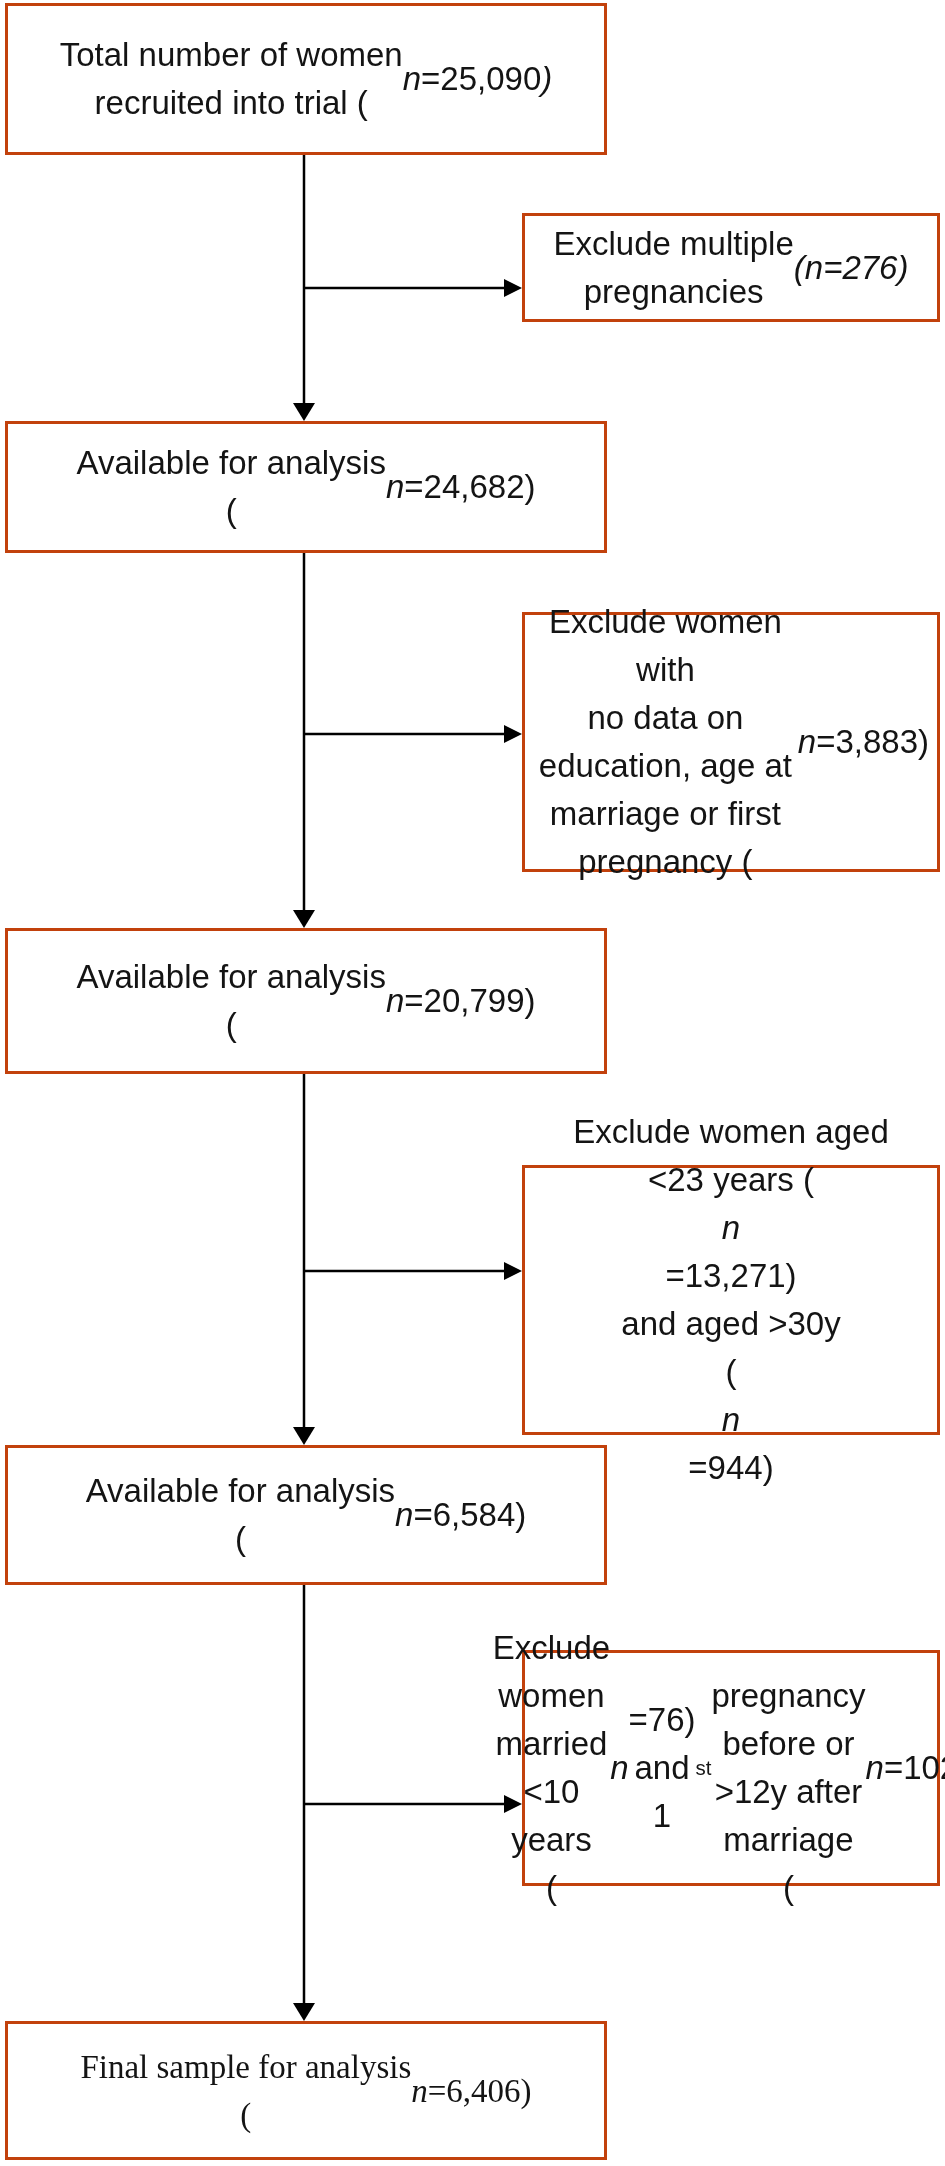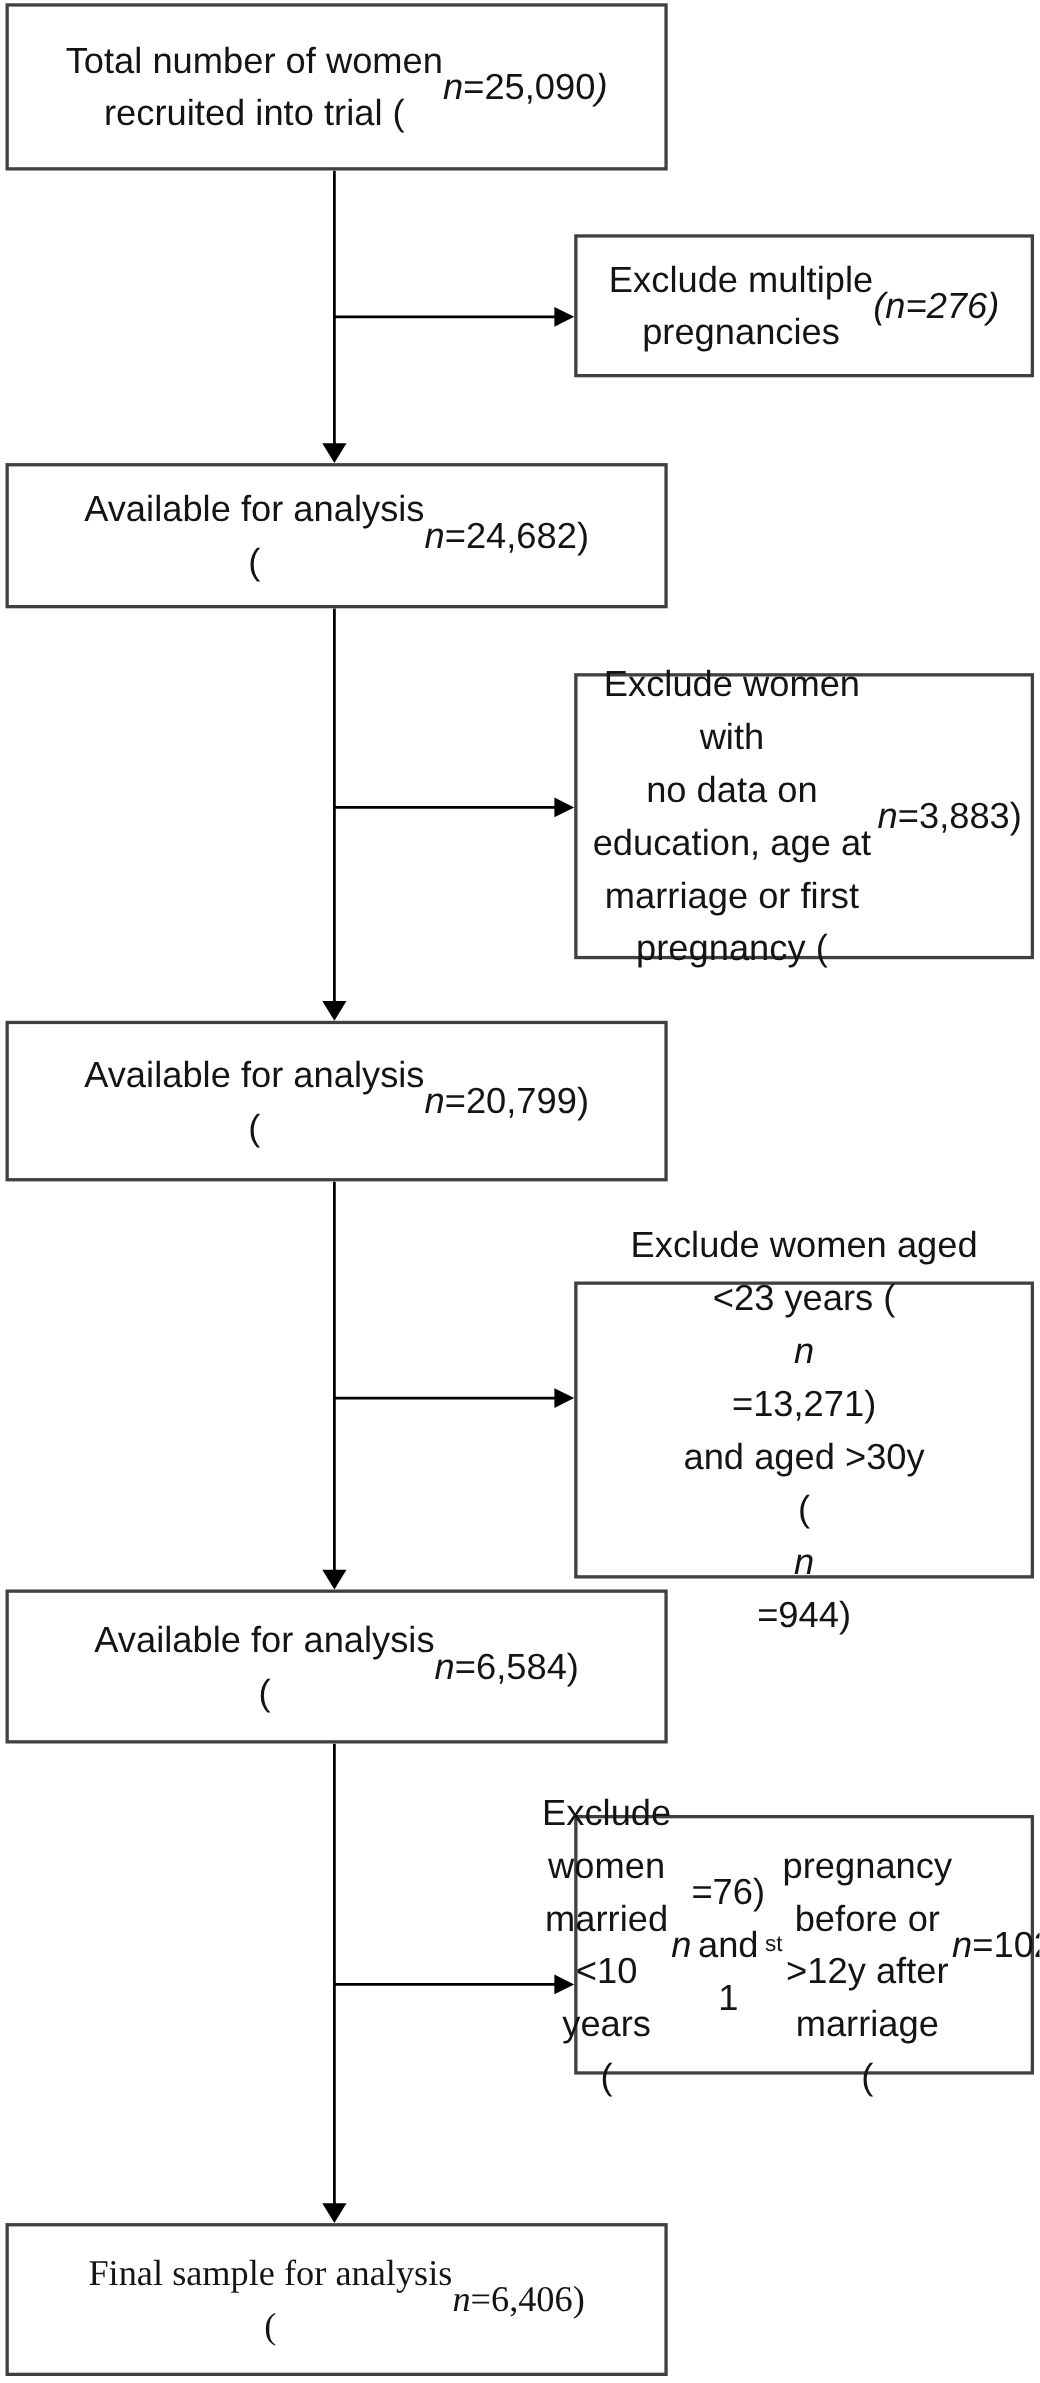--- a/index.html
+++ b/index.html
@@ -12,42 +12,42 @@
     color: #141414;
   }
   .connectors {
     position: absolute;
     left: 0; top: 0;
     width: 945px; height: 2166px;
   }
   .flow-box {
     position: absolute;
     box-sizing: border-box;
-    border: 3px solid #404040;
+    border: 3px solid #c2410c;
     background: #ffffff;
     display: flex;
     align-items: center;
     justify-content: center;
     text-align: center;
     font-size: 33px;
     line-height: 48px;
     padding: 2px 8px;
   }
   .flow-box i { font-style: italic; }
   .flow-box sup { font-size: 0.62em; line-height: 0; }
 
   
   .b-total    { left: 5px;   top: 3px;    width: 602px; height: 152px; }
   .b-avail1   { left: 5px;   top: 421px;  width: 602px; height: 132px; }
   .b-avail2   { left: 5px;   top: 928px;  width: 602px; height: 146px; }
   .b-avail3   { left: 5px;   top: 1445px; width: 602px; height: 140px; }
   .b-final    { left: 5px;   top: 2021px; width: 602px; height: 139px; font-family: Liberation Serif, serif; }
 
   
-  .b-excl1    { left: 522px; top: 213px;  width: 418px; height: 130px; }
+  .b-excl1    { left: 522px; top: 213px;  width: 418px; height: 109px; }
   .b-excl2    { left: 522px; top: 612px;  width: 418px; height: 260px; align-items: center; }
   .b-excl3    { left: 522px; top: 1165px; width: 418px; height: 270px; flex-direction: column; }
   .b-excl4    { left: 522px; top: 1650px; width: 418px; height: 236px; }
 </style>
 </head>
 <body>
 
 <div class="canvas">
 
   <svg class="connectors" viewBox="0 0 945 2166" xmlns="http://www.w3.org/2000/svg">

